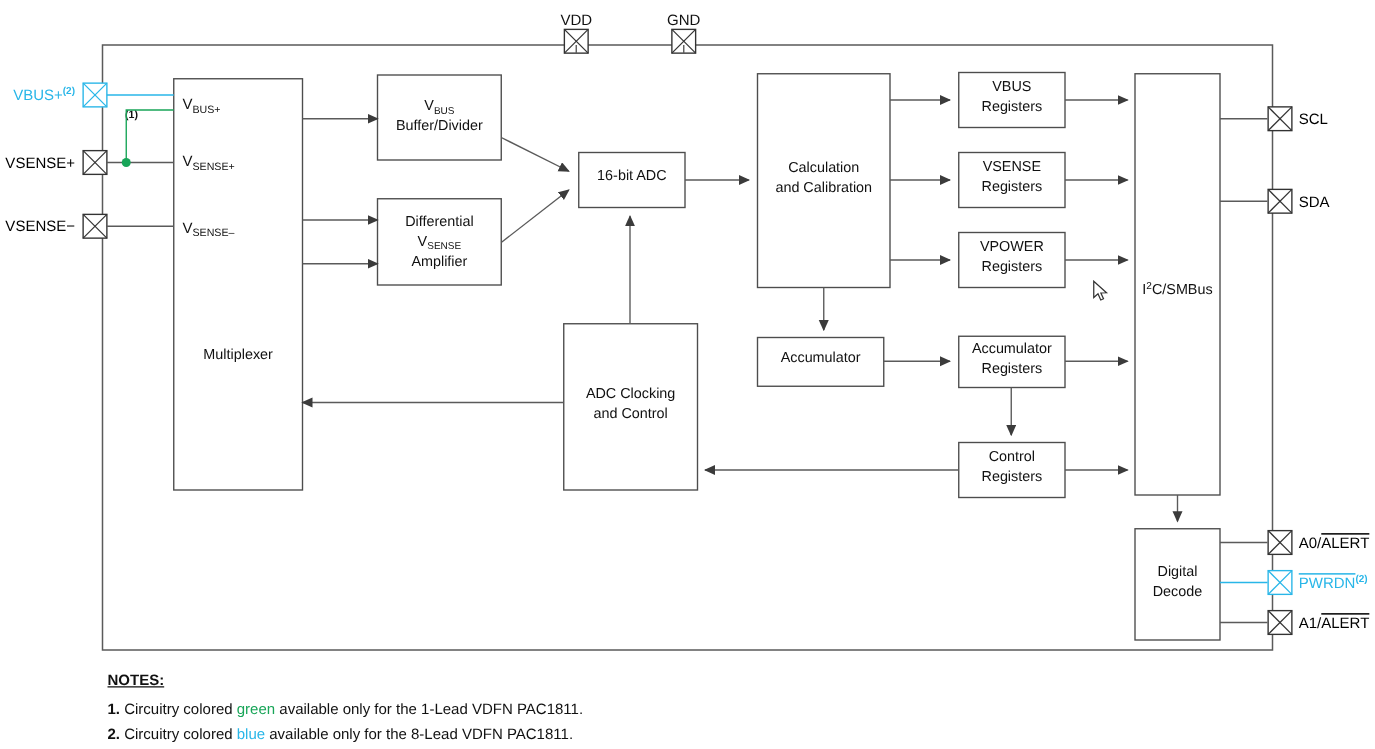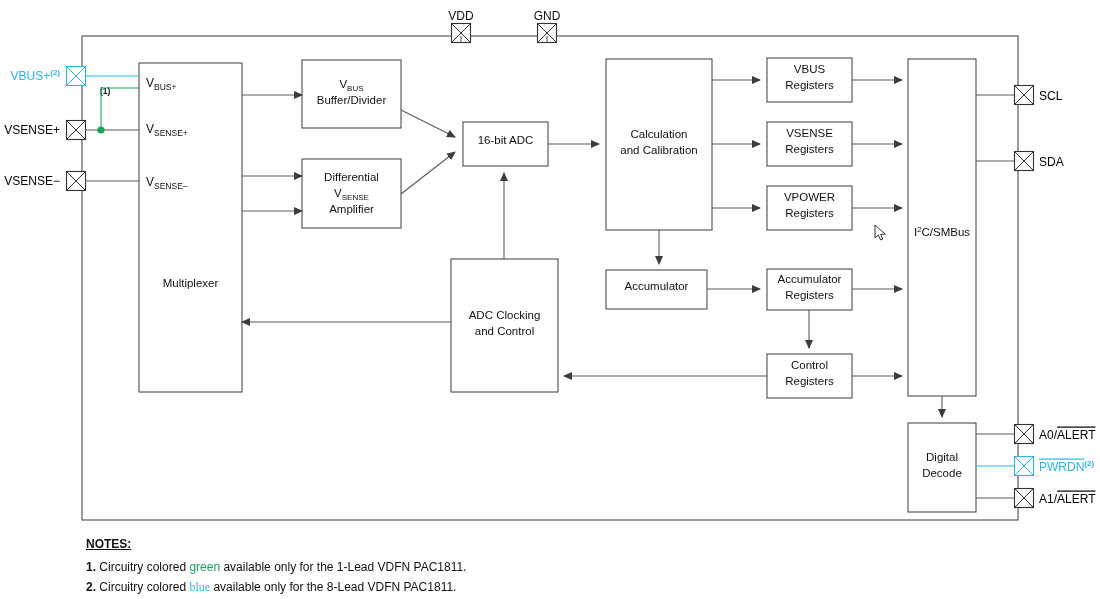--- a/index.html
+++ b/index.html
@@ -12,21 +12,21 @@
   svg#diagram{position:absolute;left:0;top:0;width:1100px;height:599px;}
 
   .notes{
     position:absolute;left:86px;top:534px;width:700px;
     font-size:12px;line-height:20px;color:#111;
   }
   .notes .hdr{font-weight:bold;text-decoration:underline;font-size:12px;margin-bottom:3px;}
   .notes .row{white-space:nowrap;}
   .notes .num{font-weight:bold;}
   .green-word{color:#18a558;}
-  .blue-word{color:#29b6e8;font-family:Liberation Serif, serif;}
+  .blue-word{color:#29b6e8;}
 
   .cursor{position:absolute;left:874px;top:224px;width:14px;height:18px;}
 </style>
 </head>
 <body>
 
 <div id="root">
 
   <svg id="diagram" viewBox="0 0 1100 599">
     <defs>

